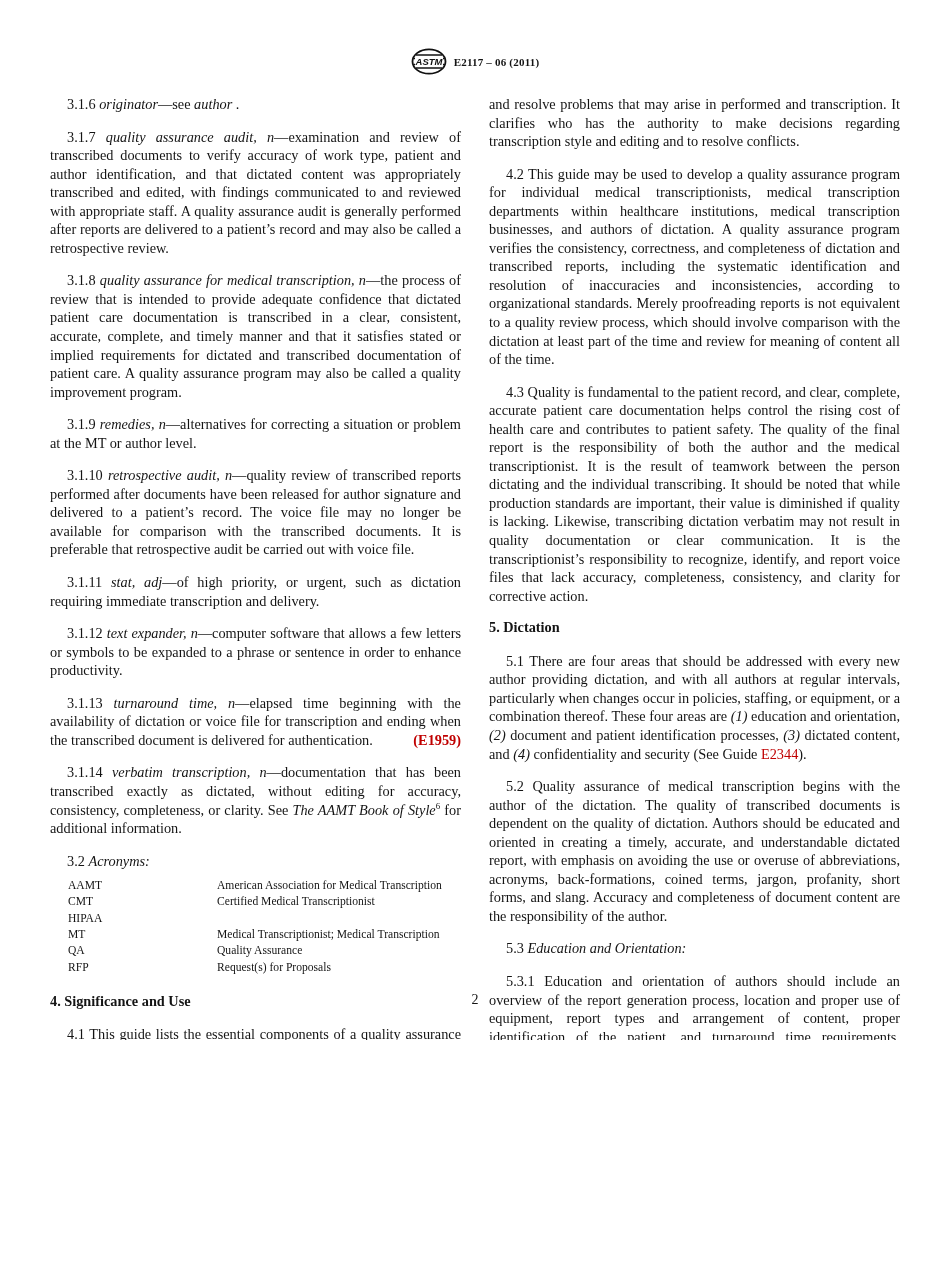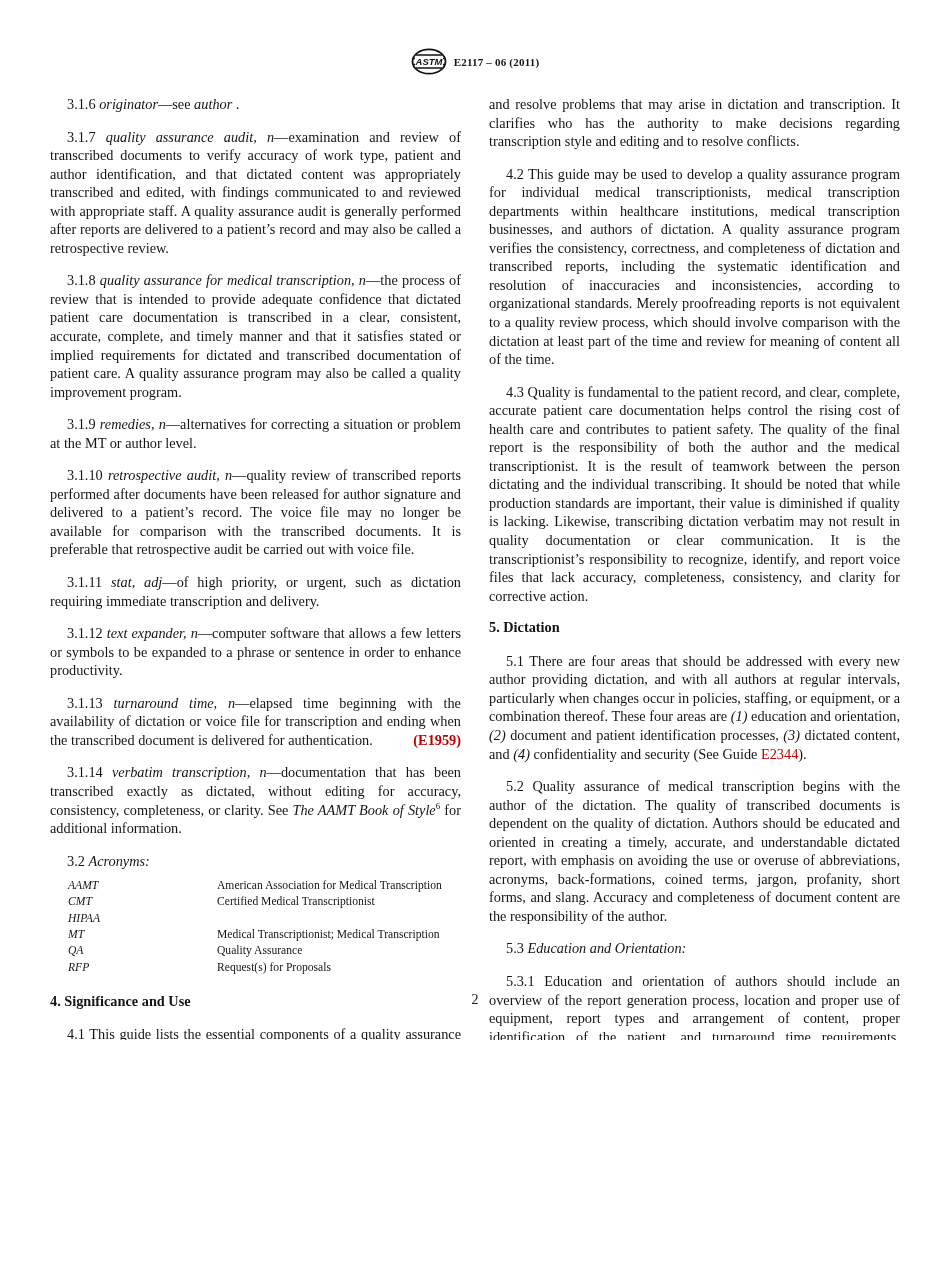--- a/index.html
+++ b/index.html
@@ -18,21 +18,21 @@
   .para.noindent { text-indent:0; }
   .heading { font-weight:bold; margin-top:13px; margin-bottom:1px; text-indent:0; }
   .col > :first-child { margin-top:0; }
   .it { font-style:italic; }
   .bd { font-weight:bold; }
   .red { color:#c00000; }
   .fr { float:right; }
   sup { font-size:0.62em; vertical-align:super; line-height:0; }
   .acronym-table { margin:9px 0 2px 18px; font-size:11.6px; line-height:13.3px; text-align:left; }
   .acr-row { display:flex; margin-bottom:3px; }
-  .acr-abbr { flex:0 0 149px;font-style:italic; }
+  .acr-abbr { flex:0 0 149px; }
   .acr-def { width:232px; }
   .footnote-rule { margin-top:auto; border-top:1px solid #333333; width:190px; }
   .footnote { font-size:16px; line-height:14.4px; margin-top:5px; text-align:justify; text-indent:0; }
   .page-number { position:absolute; left:0; right:0; bottom:32px; text-align:center; font-size:14px; }
   .logo svg { display:block; }
 </style>
 </head>
 <body>
 
 <div class="page">
@@ -90,21 +90,21 @@
             <span class="acr-abbr">RFP</span>
             <span class="acr-def">Request(s) for Proposals</span>
           </div>
         </div>
         <p class="heading"><span>4. Significance and Use</span></p>
         <p class="para"><span>4.1 This guide lists the essential components of a quality assurance program/quality improvement program for medical transcription and is applicable in all work environments. It describes factors that should be considered when evaluating the individuals and processes responsible for producing patient care documentation and for establishing procedures to address</span></p>
         <div class="footnote-rule"></div>
         <p class="footnote"><sup>6</sup><span> Tessier, Claudia, </span><span class="it">The AAMT Book of Style for Medical Transcription</span><span>, American Association for Medical Transcription, 1995 (print), 1997 (CD-ROM).</span></p>
       </div>
     <div class="col" id="col-right">
-        <p class="para noindent"><span>and resolve problems that may arise in dictation and transcription. It clarifies who has the authority to make decisions regarding transcription style and editing and to resolve conflicts.</span></p>
+        <p class="para noindent"><span>and resolve problems that may arise in performed and transcription. It clarifies who has the authority to make decisions regarding transcription style and editing and to resolve conflicts.</span></p>
         <p class="para"><span>4.2 This guide may be used to develop a quality assurance program for individual medical transcriptionists, medical transcription departments within healthcare institutions, medical transcription businesses, and authors of dictation. A quality assurance program verifies the consistency, correctness, and completeness of dictation and transcribed reports, including the systematic identification and resolution of inaccuracies and inconsistencies, according to organizational standards. Merely proofreading reports is not equivalent to a quality review process, which should involve comparison with the dictation at least part of the time and review for meaning of content all of the time.</span></p>
         <p class="para"><span>4.3 Quality is fundamental to the patient record, and clear, complete, accurate patient care documentation helps control the rising cost of health care and contributes to patient safety. The quality of the final report is the responsibility of both the author and the medical transcriptionist. It is the result of teamwork between the person dictating and the individual transcribing. It should be noted that while production standards are important, their value is diminished if quality is lacking. Likewise, transcribing dictation verbatim may not result in quality documentation or clear communication. It is the transcriptionist’s responsibility to recognize, identify, and report voice files that lack accuracy, completeness, consistency, and clarity for corrective action.</span></p>
         <p class="heading"><span>5. Dictation</span></p>
         <p class="para"><span>5.1 There are four areas that should be addressed with every new author providing dictation, and with all authors at regular intervals, particularly when changes occur in policies, staffing, or equipment, or a combination thereof. These four areas are </span><span class="it">(1)</span><span> education and orientation, </span><span class="it">(2)</span><span> document and patient identification processes, </span><span class="it">(3)</span><span> dictated content, and </span><span class="it">(4)</span><span> confidentiality and security (See Guide </span><span class="red">E2344</span><span>).</span></p>
         <p class="para"><span>5.2 Quality assurance of medical transcription begins with the author of the dictation. The quality of transcribed documents is dependent on the quality of dictation. Authors should be educated and oriented in creating a timely, accurate, and understandable dictated report, with emphasis on avoiding the use or overuse of abbreviations, acronyms, back-formations, coined terms, jargon, profanity, short forms, and slang. Accuracy and completeness of document content are the responsibility of the author.</span></p>
         <p class="para"><span>5.3 </span><span class="it">Education and Orientation:</span></p>
         <p class="para"><span>5.3.1 Education and orientation of authors should include an overview of the report generation process, location and proper use of equipment, report types and arrangement of content, proper identification of the patient, and turnaround time requirements. Potential problems and procedures for their resolution should also be addressed.</span></p>
       </div>
   </div>
 

